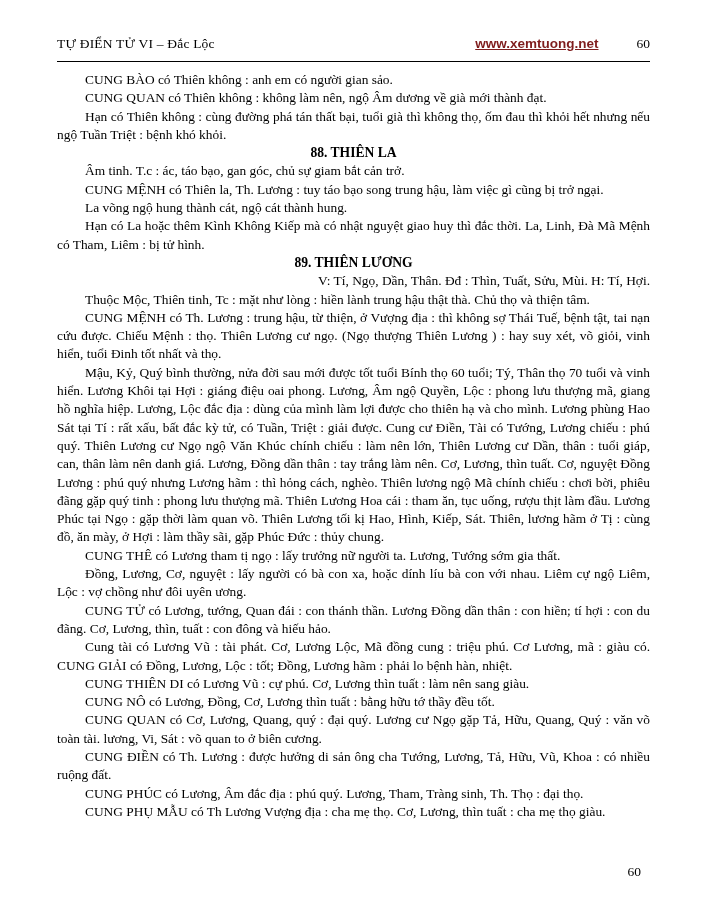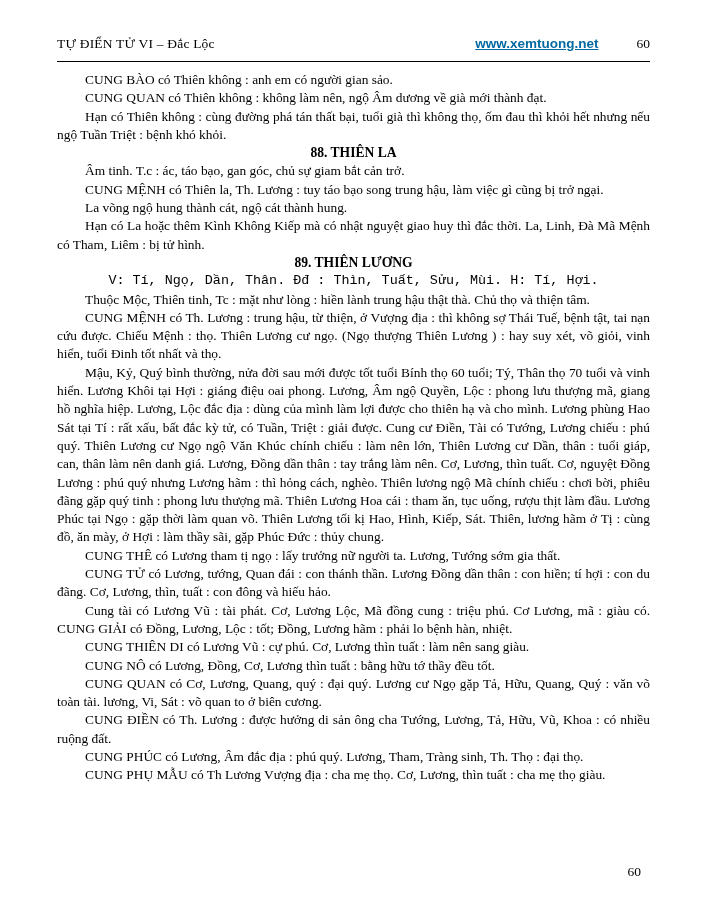--- a/index.html
+++ b/index.html
@@ -26,21 +26,21 @@
   }
   .header-right {
     display: flex;
     align-items: baseline;
     gap: 38px;
   }
   .header-link {
     font-family: "Liberation Sans", "DejaVu Sans", sans-serif;
     font-weight: bold;
     font-size: 13.5px;
-    color: #0369a1;
+    color: #7f1d1d;
     text-decoration: underline;
     cursor: pointer;
   }
   .header-pagenum { font-size: 13.5px; }
   .header-rule {
     border: none;
     border-top: 1.2px solid #000000;
     margin: 9px 0 0 0;
   }
   .doc-body {
@@ -55,23 +55,22 @@
   }
   .doc-body h3 {
     margin: 0;
     font-size: 13.6px;
     font-weight: bold;
     text-align: center;
     text-indent: 0;
   }
   .doc-body .subheading {
     margin: 0;
-    text-align: center;
+    text-align: right;
     text-indent: 0;
-    font-family: Liberation Mono, monospace;
   }
   .footer-pagenum {
     position: absolute;
     right: 64px;
     bottom: 33px;
     font-size: 13.5px;
   }
 </style>
 </head>
 <body>
@@ -96,20 +95,21 @@
     <p>Âm tinh. T.c : ác, táo bạo, gan góc, chủ sự giam bắt cản trở.</p>
     <p>CUNG MỆNH có Thiên la, Th. Lương : tuy táo bạo song trung hậu, làm việc gì cũng bị trở ngại.</p>
     <p>La võng ngộ hung thành cát, ngộ cát thành hung.</p>
     <p>Hạn có La hoặc thêm Kình Không Kiếp mà có nhật nguyệt giao huy thì đắc thời. La, Linh, Đà Mã Mệnh có Tham, Liêm : bị tử hình.</p>
     <h3>89. THIÊN LƯƠNG</h3>
     <div class="subheading">V: Tí, Ngọ, Dần, Thân. Đđ : Thìn, Tuất, Sửu, Mùi. H: Tí, Hợi.</div>
     <p>Thuộc Mộc, Thiên tinh, Tc : mặt như lòng : hiền lành trung hậu thật thà. Chủ thọ và thiện tâm.</p>
     <p>CUNG MỆNH có Th. Lương : trung hậu, từ thiện, ở Vượng địa : thì không sợ Thái Tuế, bệnh tật, tai nạn cứu được. Chiếu Mệnh : thọ. Thiên Lương cư ngọ. (Ngọ thượng Thiên Lương ) : hay suy xét, võ giỏi, vinh hiển, tuổi Đinh tốt nhất và thọ.</p>
     <p>Mậu, Kỷ, Quý bình thường, nửa đời sau mới được tốt tuổi Bính thọ 60 tuổi; Tý, Thân thọ 70 tuổi và vinh hiển. Lương Khôi tại Hợi : giáng điệu oai phong. Lương, Âm ngộ Quyền, Lộc : phong lưu thượng mã, giang hồ nghĩa hiệp. Lương, Lộc đắc địa : dùng của mình làm lợi được cho thiên hạ và cho mình. Lương phùng Hao Sát tại Tí : rất xấu, bất đắc kỳ tử, có Tuần, Triệt : giải được. Cung cư Điền, Tài có Tướng, Lương chiếu : phú quý. Thiên Lương cư Ngọ ngộ Văn Khúc chính chiếu : làm nên lớn, Thiên Lương cư Dần, thân : tuổi giáp, can, thân làm nên danh giá. Lương, Đồng dần thân : tay trắng làm nên. Cơ, Lương, thìn tuất. Cơ, nguyệt Đồng Lương : phú quý nhưng Lương hãm : thì hỏng cách, nghèo. Thiên lương ngộ Mã chính chiếu : chơi bời, phiêu đãng gặp quý tinh : phong lưu thượng mã. Thiên Lương Hoa cái : tham ăn, tục uống, rượu thịt làm đầu. Lương Phúc tại Ngọ : gặp thời làm quan võ. Thiên Lương tối kị Hao, Hình, Kiếp, Sát. Thiên, lương hãm ở Tị : cùng đồ, ăn mày, ở Hợi : làm thầy sãi, gặp Phúc Đức : thủy chung.</p>
     <p>CUNG THÊ có Lương tham tị ngọ : lấy trưởng nữ người ta. Lương, Tướng sớm gia thất.</p>
+    <p>Đồng, Lương, Cơ, nguyệt : lấy người có bà con xa, hoặc dính líu bà con với nhau. Liêm cự ngộ Liêm, Lộc : vợ chồng như đôi uyên ương.</p>
     <p>CUNG TỬ có Lương, tướng, Quan đái : con thánh thần. Lương Đồng dần thân : con hiền; tí hợi : con du đãng. Cơ, Lương, thìn, tuất : con đông và hiếu hảo.</p>
     <p>Cung tài có Lương Vũ : tài phát. Cơ, Lương Lộc, Mã đồng cung : triệu phú. Cơ Lương, mã : giàu có. CUNG GIẢI có Đồng, Lương, Lộc : tốt; Đồng, Lương hãm : phải lo bệnh hàn, nhiệt.</p>
     <p>CUNG THIÊN DI có Lương Vũ : cự phú. Cơ, Lương thìn tuất : làm nên sang giàu.</p>
     <p>CUNG NÔ có Lương, Đồng, Cơ, Lương thìn tuất : bằng hữu tớ thầy đều tốt.</p>
     <p>CUNG QUAN có Cơ, Lương, Quang, quý : đại quý. Lương cư Ngọ gặp Tả, Hữu, Quang, Quý : văn võ toàn tài. lương, Vi, Sát : võ quan to ở biên cương.</p>
     <p>CUNG ĐIỀN có Th. Lương : được hưởng di sản ông cha Tướng, Lương, Tả, Hữu, Vũ, Khoa : có nhiều ruộng đất.</p>
     <p>CUNG PHÚC có Lương, Âm đắc địa : phú quý. Lương, Tham, Tràng sinh, Th. Thọ : đại thọ.</p>
     <p>CUNG PHỤ MẪU có Th Lương Vượng địa : cha mẹ thọ. Cơ, Lương, thìn tuất : cha mẹ thọ giàu.</p>
   </div>
 

